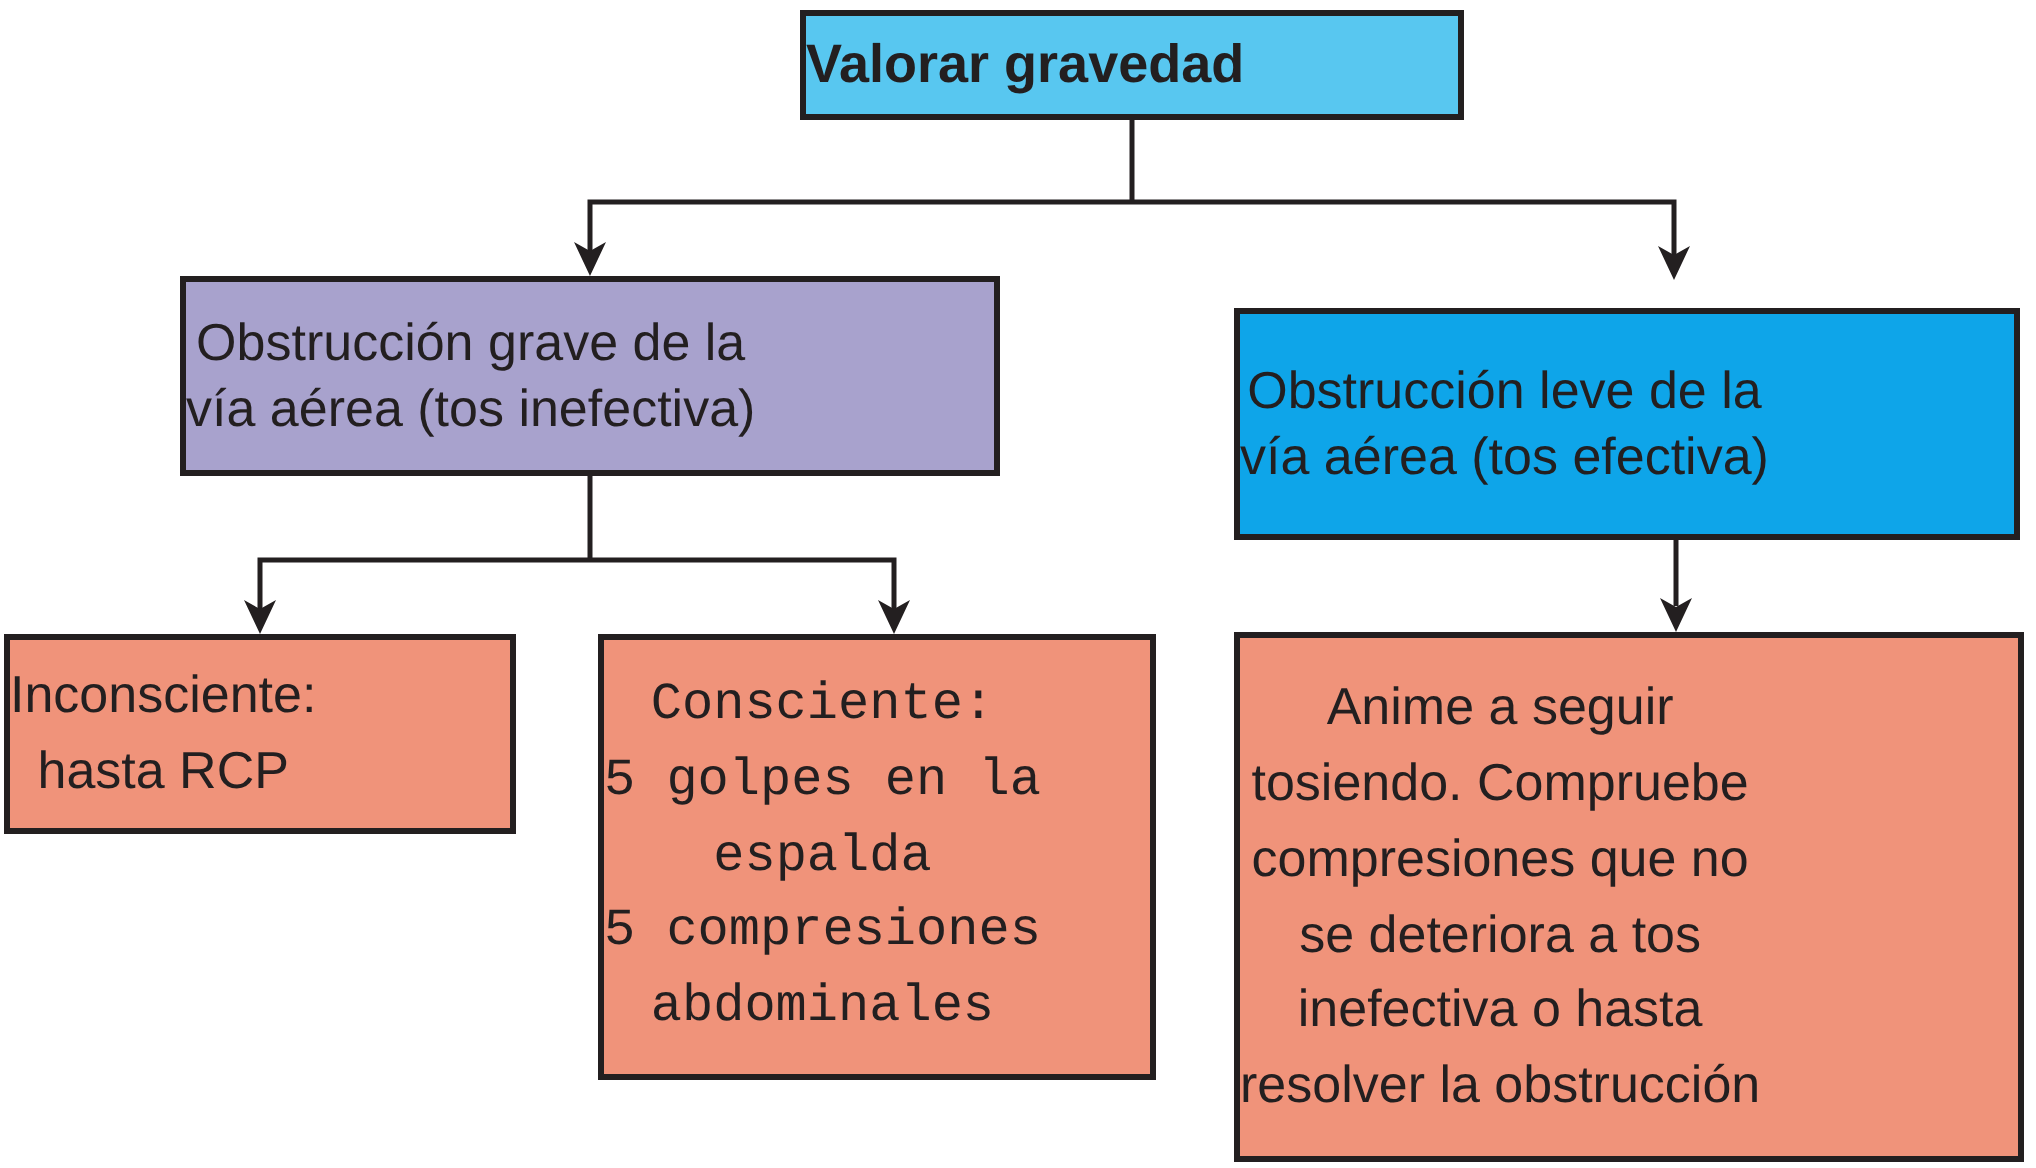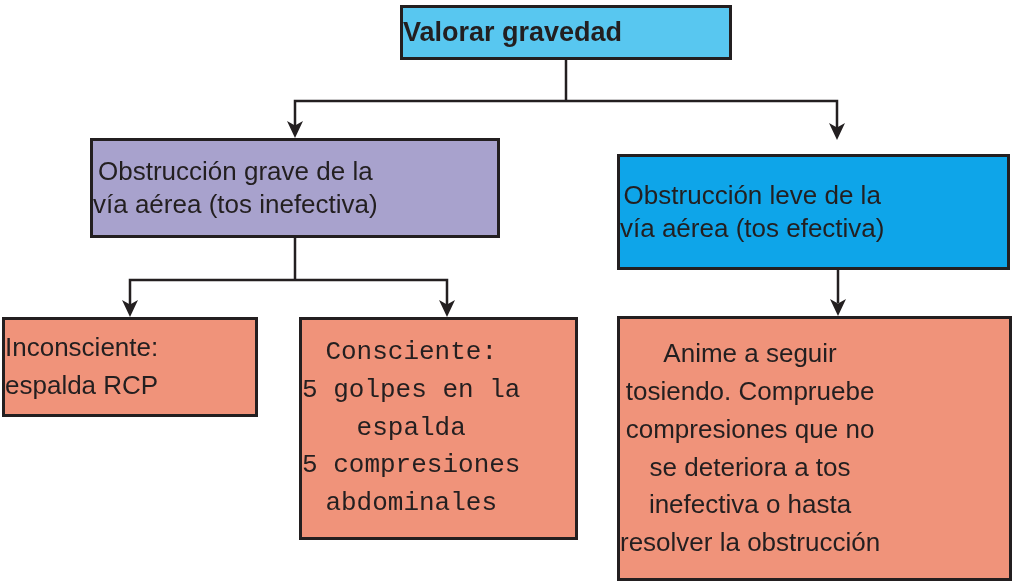--- a/index.html
+++ b/index.html
@@ -87,21 +87,21 @@
 vía aérea (tos inefectiva)</span>
   </div>
 
   <div class="node decision" style="left: 617px; top: 138px; width: 393px; height: 116px; background-color: #0ea5e9; margin-top: 16px;">
     <span class="label">Obstrucción leve de la
 vía aérea (tos efectiva)</span>
   </div>
 
   <div class="node action" style="left: 2px; top: 317px; width: 256px; height: 100px; background-color: rgb(240, 147, 122);">
     <span class="label">Inconsciente:
-espalda RCP</span>
+hasta RCP</span>
   </div>
 
   <div class="node action" style="left: 299px; top: 317px; width: 279px; height: 223px; background-color: rgb(240, 147, 122); font-family: Liberation Mono, monospace;">
     <span class="label">Consciente:
 5 golpes en la
 espalda
 5 compresiones
 abdominales</span>
   </div>
 

